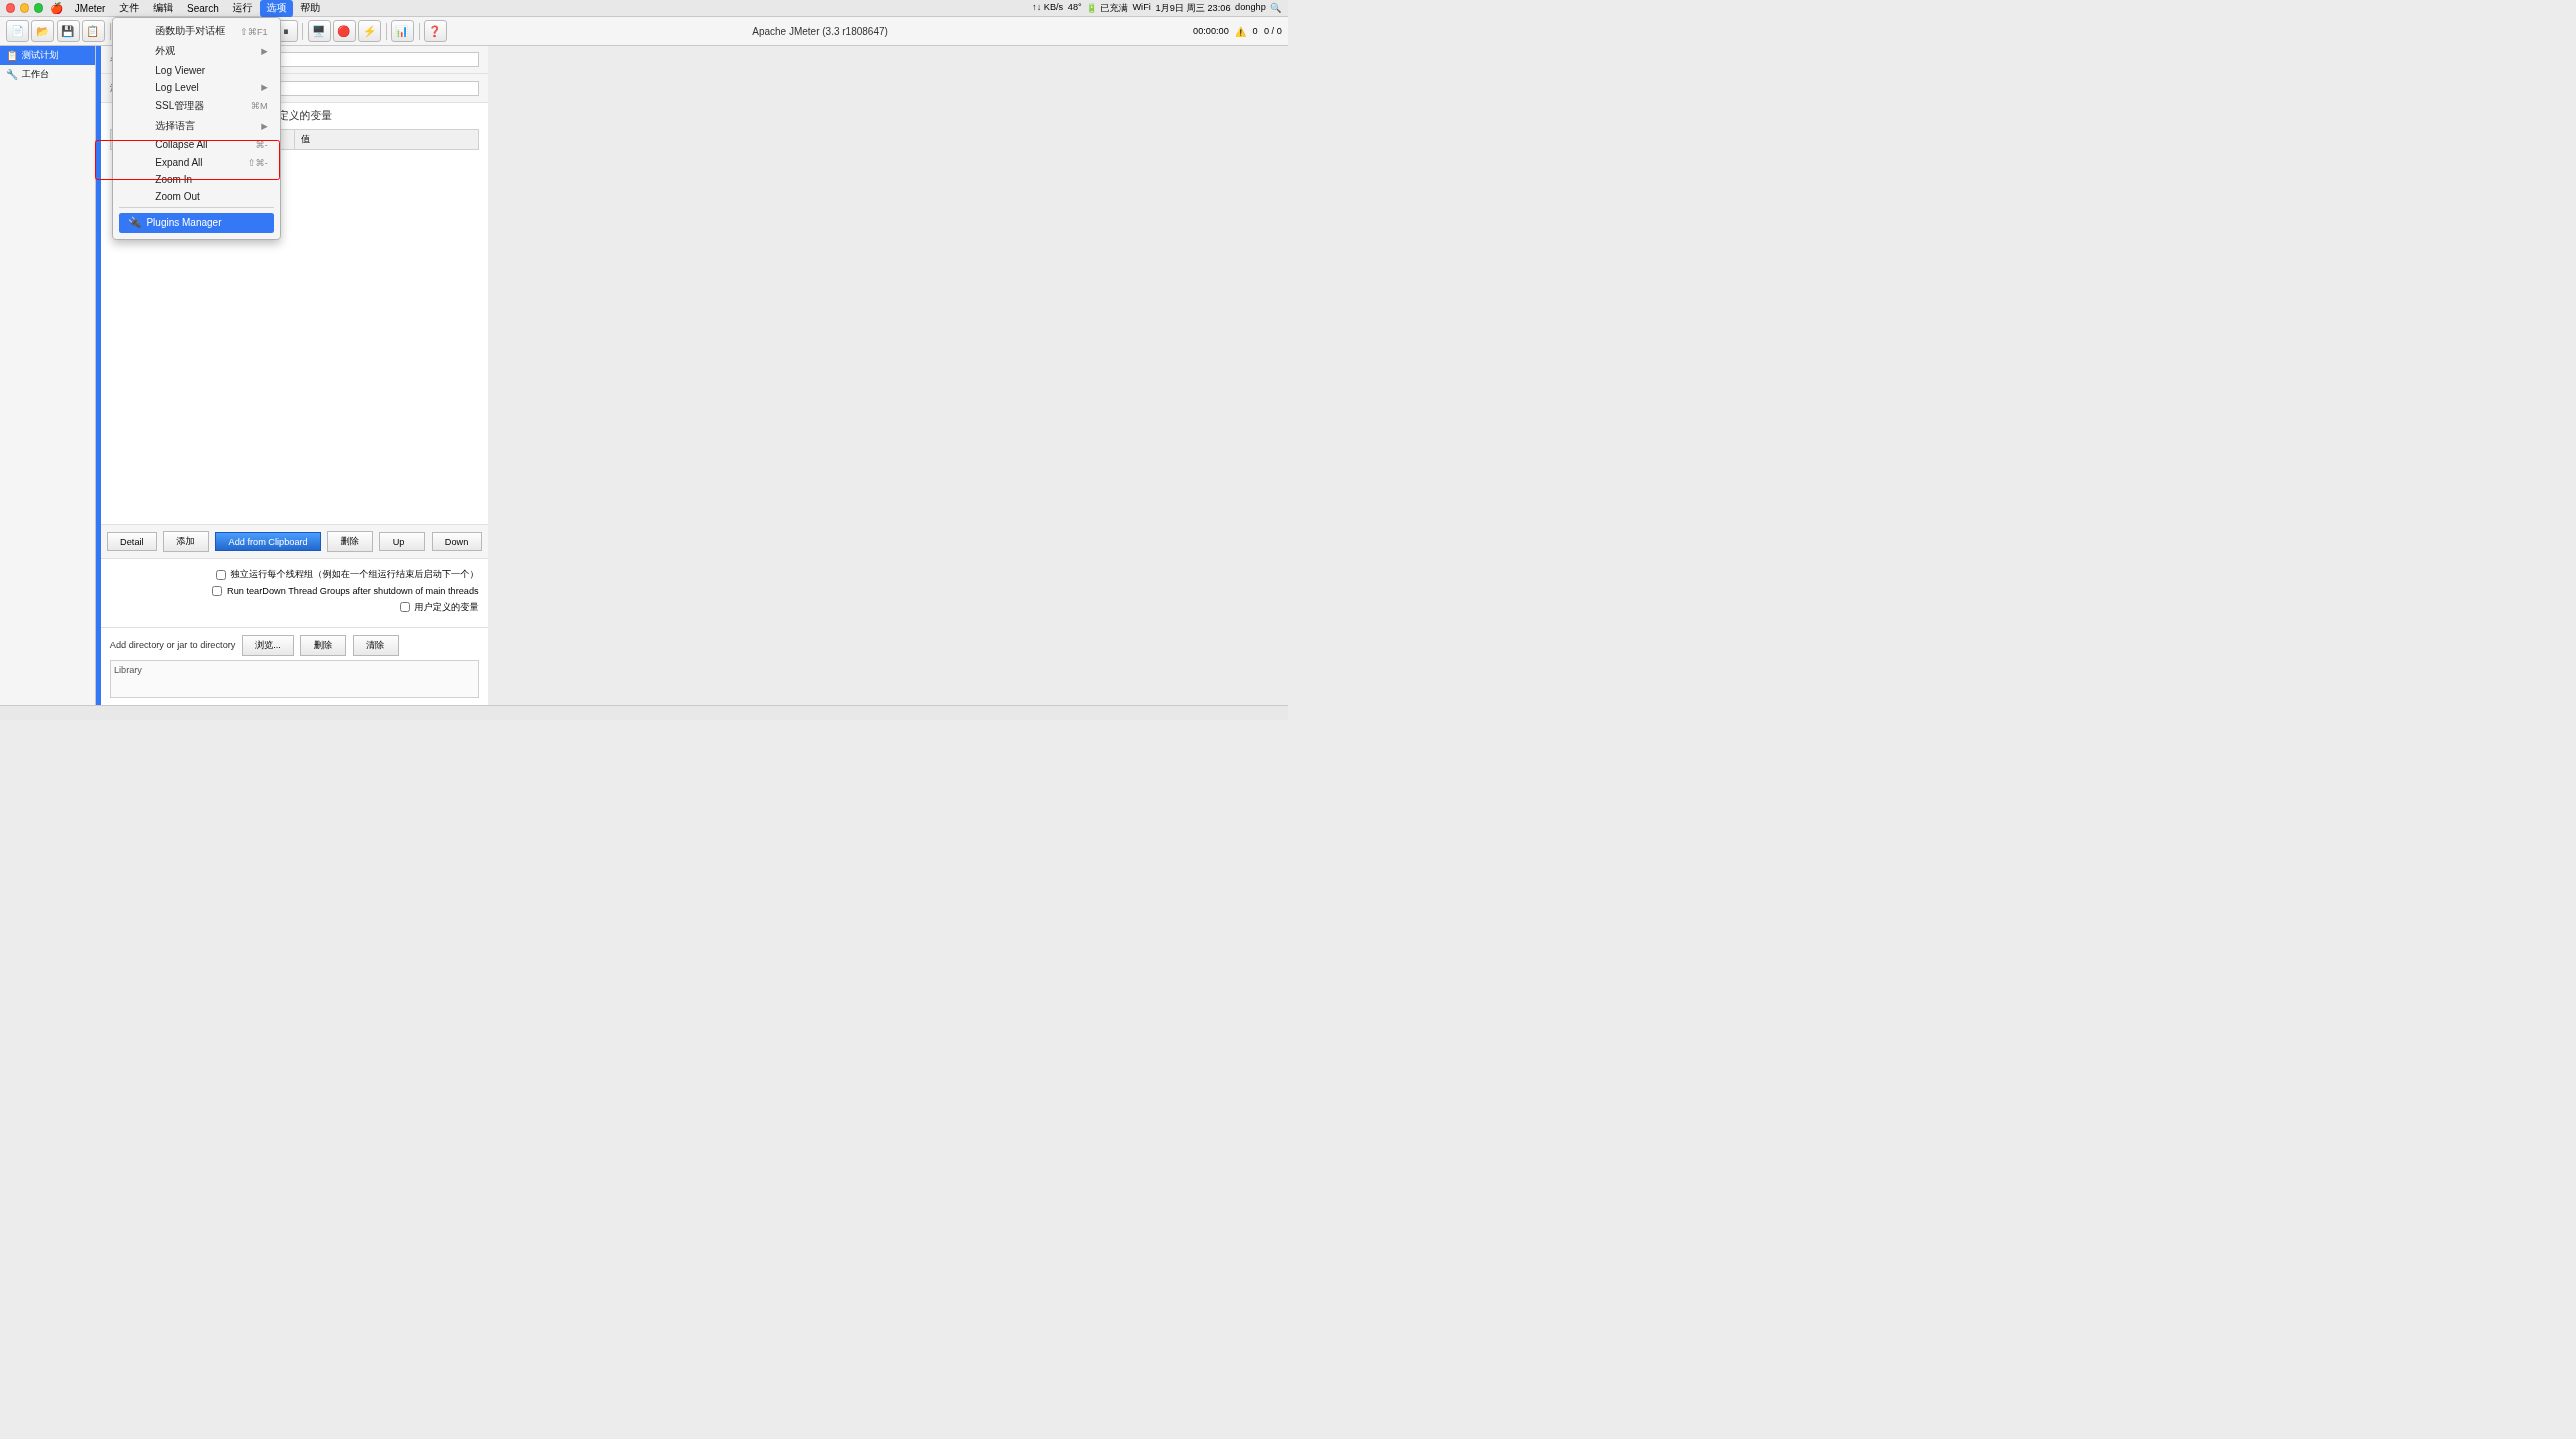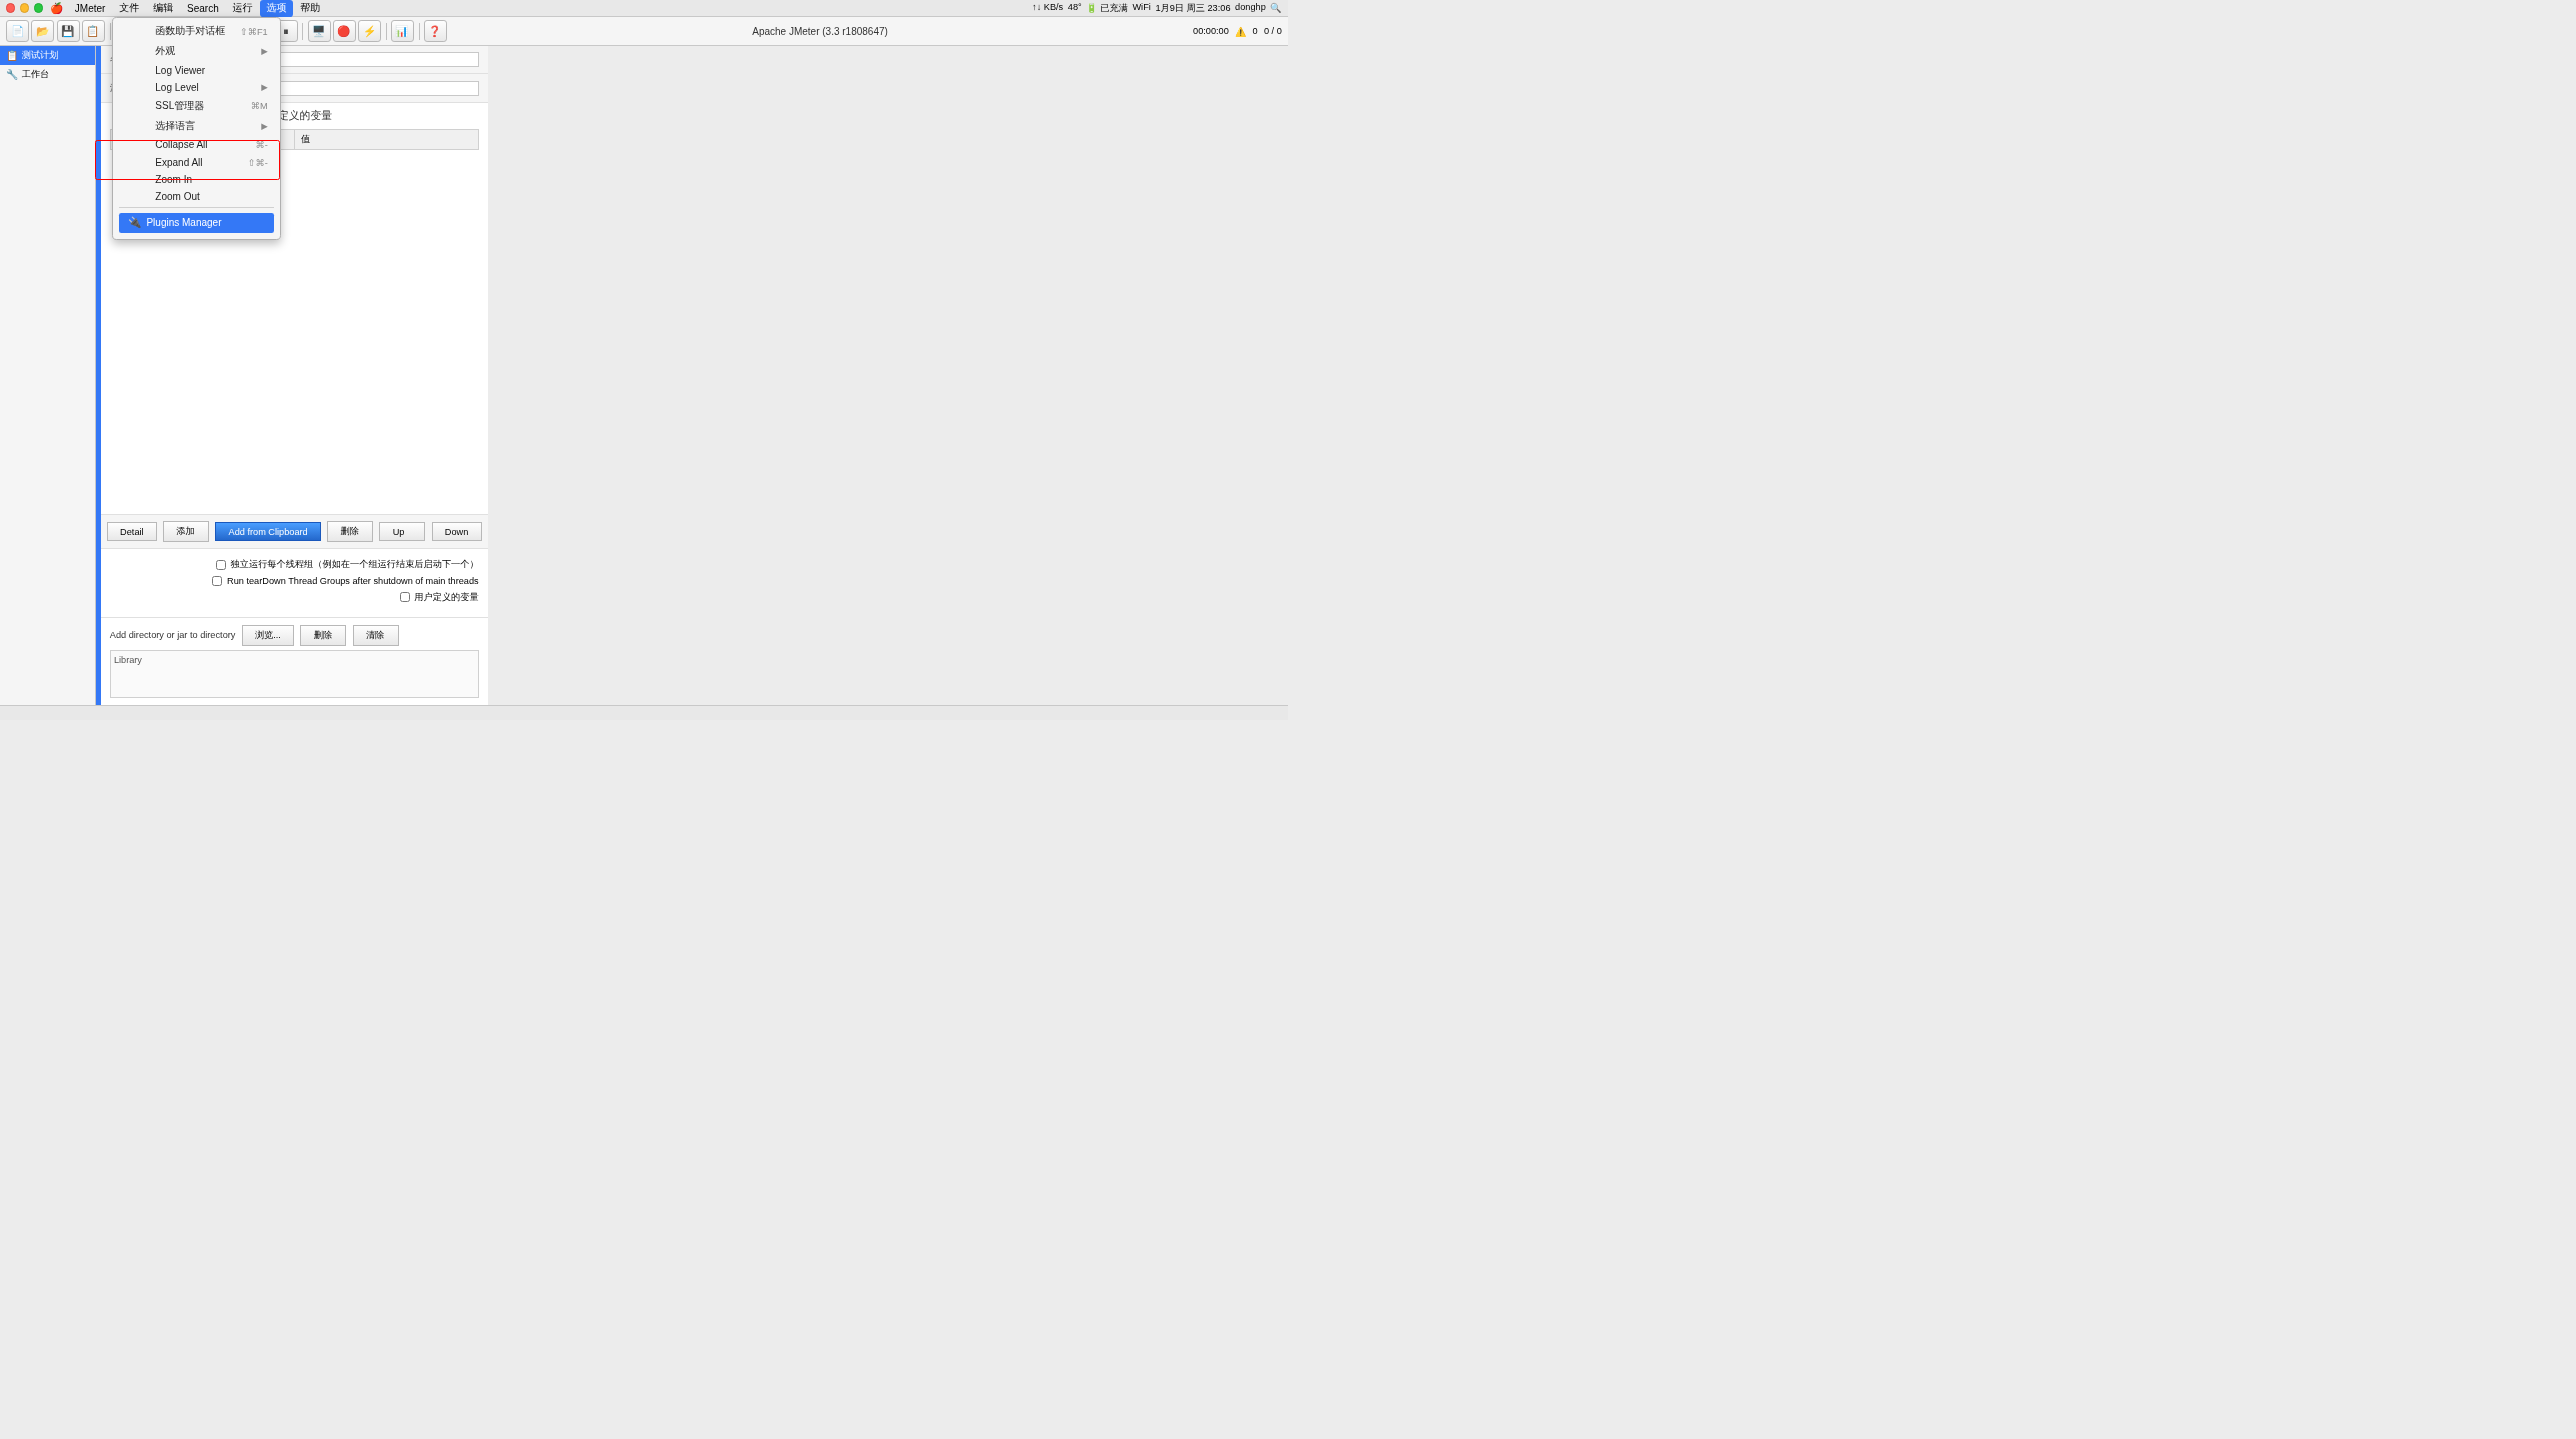--- a/index.html
+++ b/index.html
@@ -210,21 +210,21 @@
       gap: 6.2px;
       margin-bottom: 4.6px;
       font-size: 9.2px;
     }
     .classpath-label {
       font-size: 9.2px;
       color: #333;
     }
     .library-box {
       width: 100%;
-      height: 48px;
+      height: 38px;
       border: 0.8px solid #d0d0d0;
       background: #fafafa;
       padding: 3.1px;
       font-size: 9.2px;
       color: #555;
     }
     .dropdown-menu {
       position: absolute;
       top: 17px;
       left: 112px;

